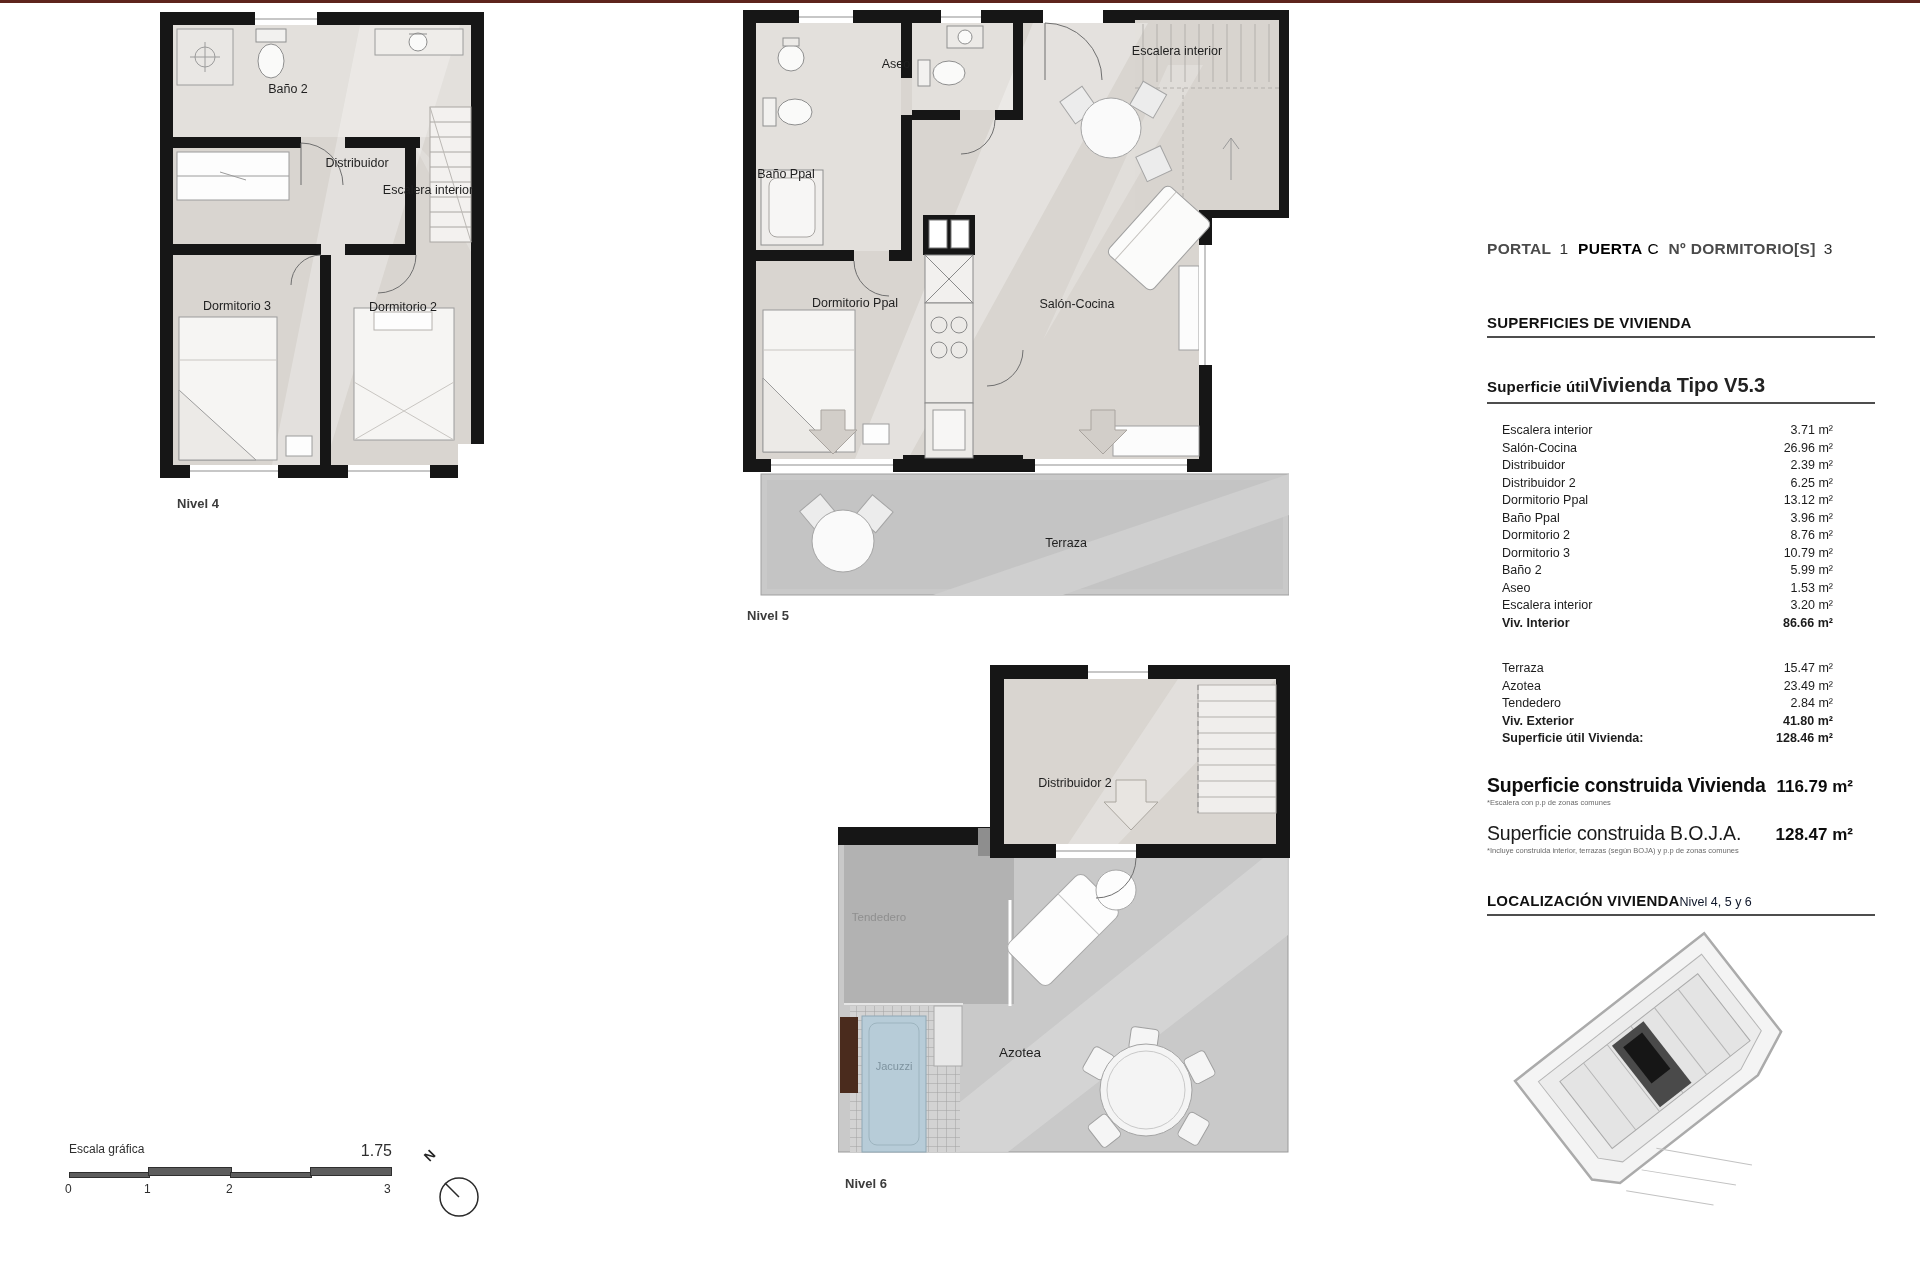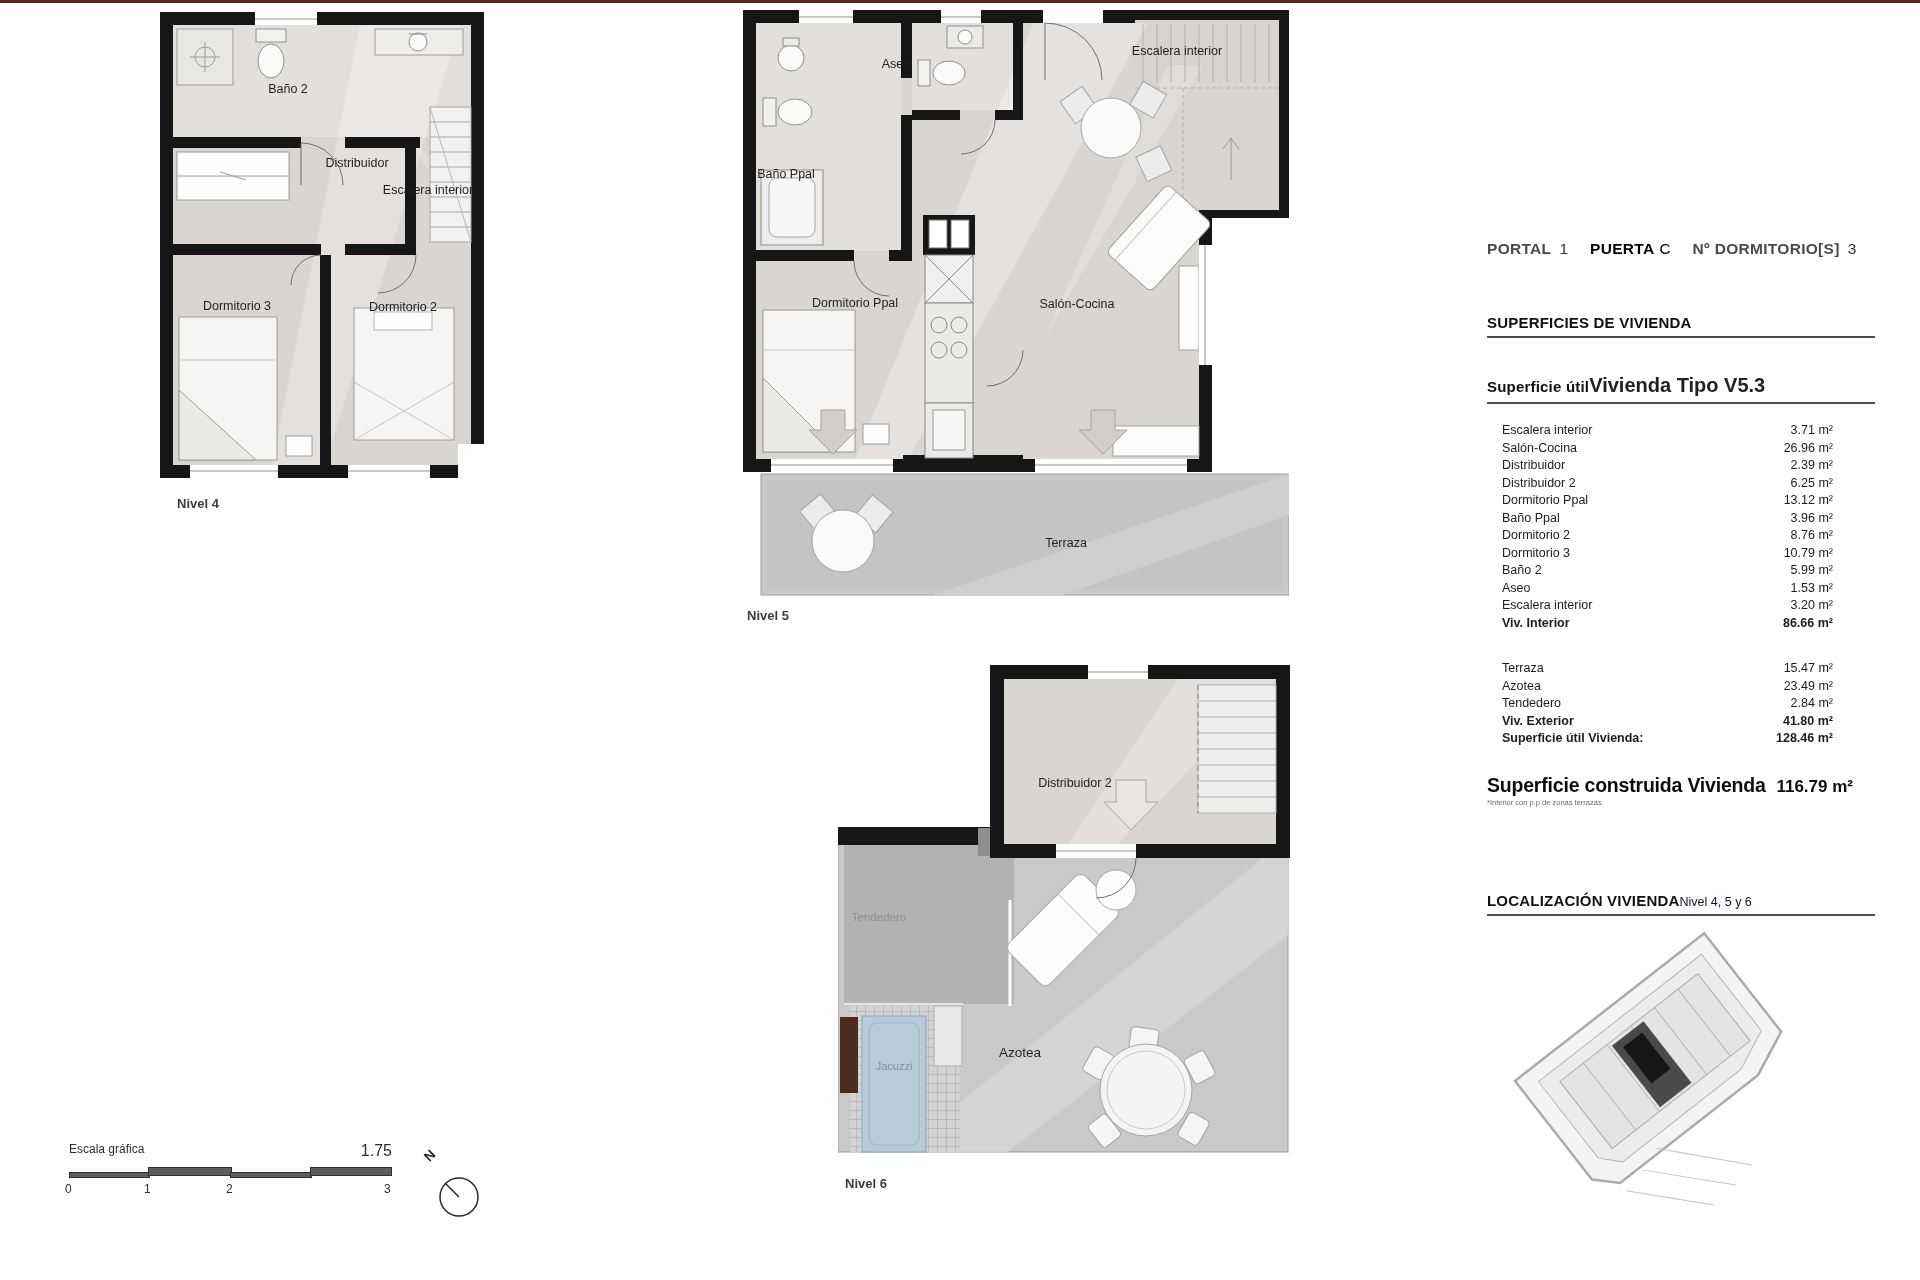--- a/index.html
+++ b/index.html
@@ -11,21 +11,21 @@
   .room-label.onblue{color:#7e939f;font-size:11px;}
   .plan-caption{position:absolute;font-size:13px;color:#3c3c3c;white-space:nowrap;font-weight:bold;}
   svg{position:absolute;display:block;}
   
   .panel{position:absolute;left:1487px;top:240px;width:388px;height:1010px;color:#1c1c1c;}
   .p-abs{position:absolute;left:0;width:388px;}
   .hdr{display:flex;align-items:baseline;font-size:15.5px;white-space:nowrap;}
   .hdr .hlab{font-weight:bold;color:#4a4a4a;letter-spacing:0.3px;}
   .hdr .hval{color:#2e2e2e;margin-left:8px;}
   .hdr .blk{color:#000;}
-  .sep1{margin-left:22px;}
+  .sep1{margin-left:10px;}
   .title-row{display:flex;justify-content:flex-start;align-items:baseline;
              border-bottom:2.5px solid #4d4d4d;padding-bottom:5px;}
   .title-row .t-main{font-size:15px;font-weight:bold;color:#111;letter-spacing:0.2px;}
   .title-row .t-sub{font-size:20px;font-weight:bold;color:#222;padding-right:78px;}
   .title-row .t-sub2{font-size:12.5px;font-weight:normal;color:#0f172a;padding-right:4px;}
   .srow{display:flex;justify-content:space-between;font-size:12.5px;line-height:17.5px;}
   .srow .lab{padding-left:15px;}
   .srow .val{padding-right:42px;}
   .srow.bold{font-weight:bold;}
   .big-row{display:flex;justify-content:space-between;align-items:baseline;}
@@ -433,23 +433,30 @@
           <span class="lab">Superficie útil Vivienda:</span>
           <span class="val">128.46 m²</span>
         </div>
     </div>
 
     <div class="p-abs" style="top:534px">
       <div class="big-row">
         <span class="blab">Superficie construida Vivienda</span>
         <span class="bval">116.79 m²</span>
       </div>
-      <div class="foot">*Interior con p.p de zonas terrazas</div>
-    </div>
-
+      <div class="foot">*Escalera con p.p de zonas comunes</div>
+    </div>
+
+    <div class="p-abs" style="top:582px">
+      <div class="big-row">
+        <span class="blab norm">Superficie construida B.O.J.A.</span>
+        <span class="bval">128.47 m²</span>
+      </div>
+      <div class="foot">*Incluye construida interior, terrazas (según BOJA) y p.p de zonas comunes</div>
+    </div>
 
     <div class="p-abs title-row" style="top:652px;border-bottom-width:2px">
       <span class="t-main">LOCALIZACIÓN VIVIENDA</span>
       <span class="t-sub2">Nivel 4, 5 y 6</span>
     </div>
   </div>
 
   <svg style="left:1505px;top:928px" width="320" height="320" viewBox="0 0 320 320">
     <g transform="rotate(-38 160 150)">
       <polygon points="40,60 280,60 280,185 235,205 60,205 40,185" fill="#f4f4f4" stroke="#ababab" stroke-width="2.5"></polygon>

